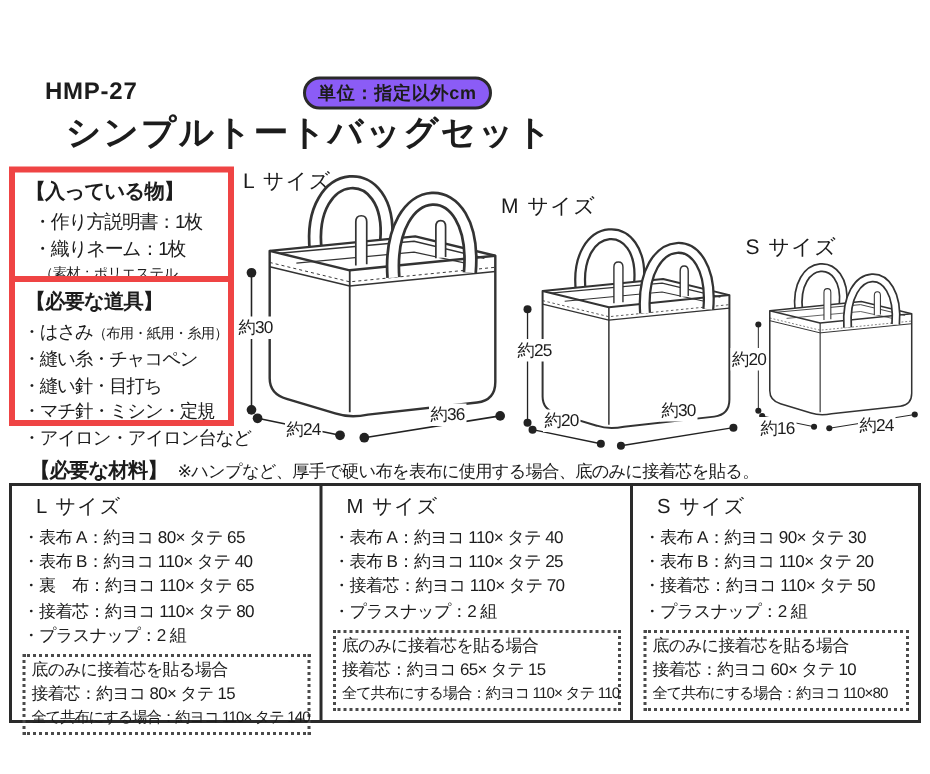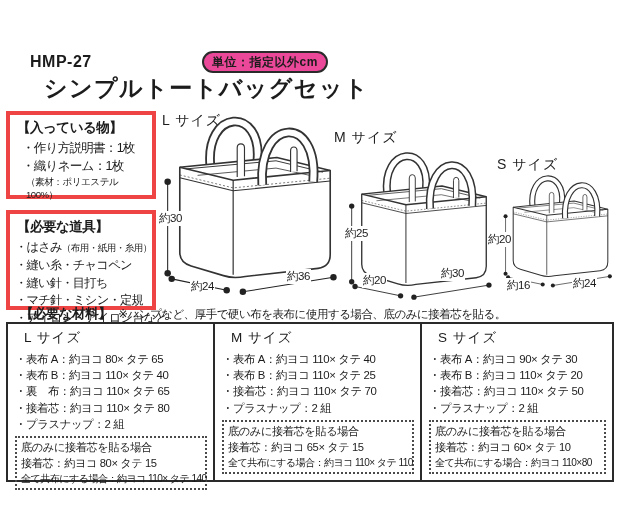--- a/index.html
+++ b/index.html
@@ -6,29 +6,29 @@
   .page {
     position:relative; width:620px; height:516px; background:#ffffff;
     font-family:"Liberation Sans","DejaVu Sans",sans-serif; color:#1c1c1c;
     overflow:hidden;
   }
   
   .product-code { position:absolute; left:30px; top:53px; font-size:16px; font-weight:600; letter-spacing:0.5px; }
   .sheet-title  { position:absolute; left:44px; top:73px; font-size:23px; font-weight:600; letter-spacing:1.5px; }
   .unit-pill {
     position:absolute; left:202px; top:51px; border:2px solid #2a2a2a; border-radius:11px;
-    font-size:12px; font-weight:600; line-height:16px; padding:1px 8px; background:#ec4899; letter-spacing:0.5px;
+    font-size:12px; font-weight:600; line-height:16px; padding:1px 8px; background:#8b5cf6; letter-spacing:0.5px;
   }
   
   .info-box {
     position:absolute; left:6px; width:150px; border:4px solid #ef4444; background:#fff;
     box-sizing:border-box; padding:3px 4px 4px 5px;
   }
   .box-contents { top:111px; height:88px; }
-  .box-tools    { top:210px; height:100px; }
+  .box-tools    { top:184px; height:100px; }
   .box-heading  { font-size:13.5px; font-weight:bold; margin:1px 0 3px 2px; letter-spacing:-0.5px; }
   .contents-list { margin:0 0 0 7px; }
   .contents-item { font-size:12.6px; line-height:1.4; letter-spacing:-0.8px; white-space:nowrap; }
   .contents-note { font-size:9.6px; margin:1px 0 0 11px; letter-spacing:-0.5px; }
   .tools-list { margin:0; }
   .tools-item { font-size:12.3px; line-height:1.45; letter-spacing:-0.8px; white-space:nowrap; }
   .tools-item .sub { font-size:9.5px; letter-spacing:-0.5px; }
   
   .size-label { position:absolute; font-size:14px; letter-spacing:1px; white-space:nowrap; }
   .bag { position:absolute; }

